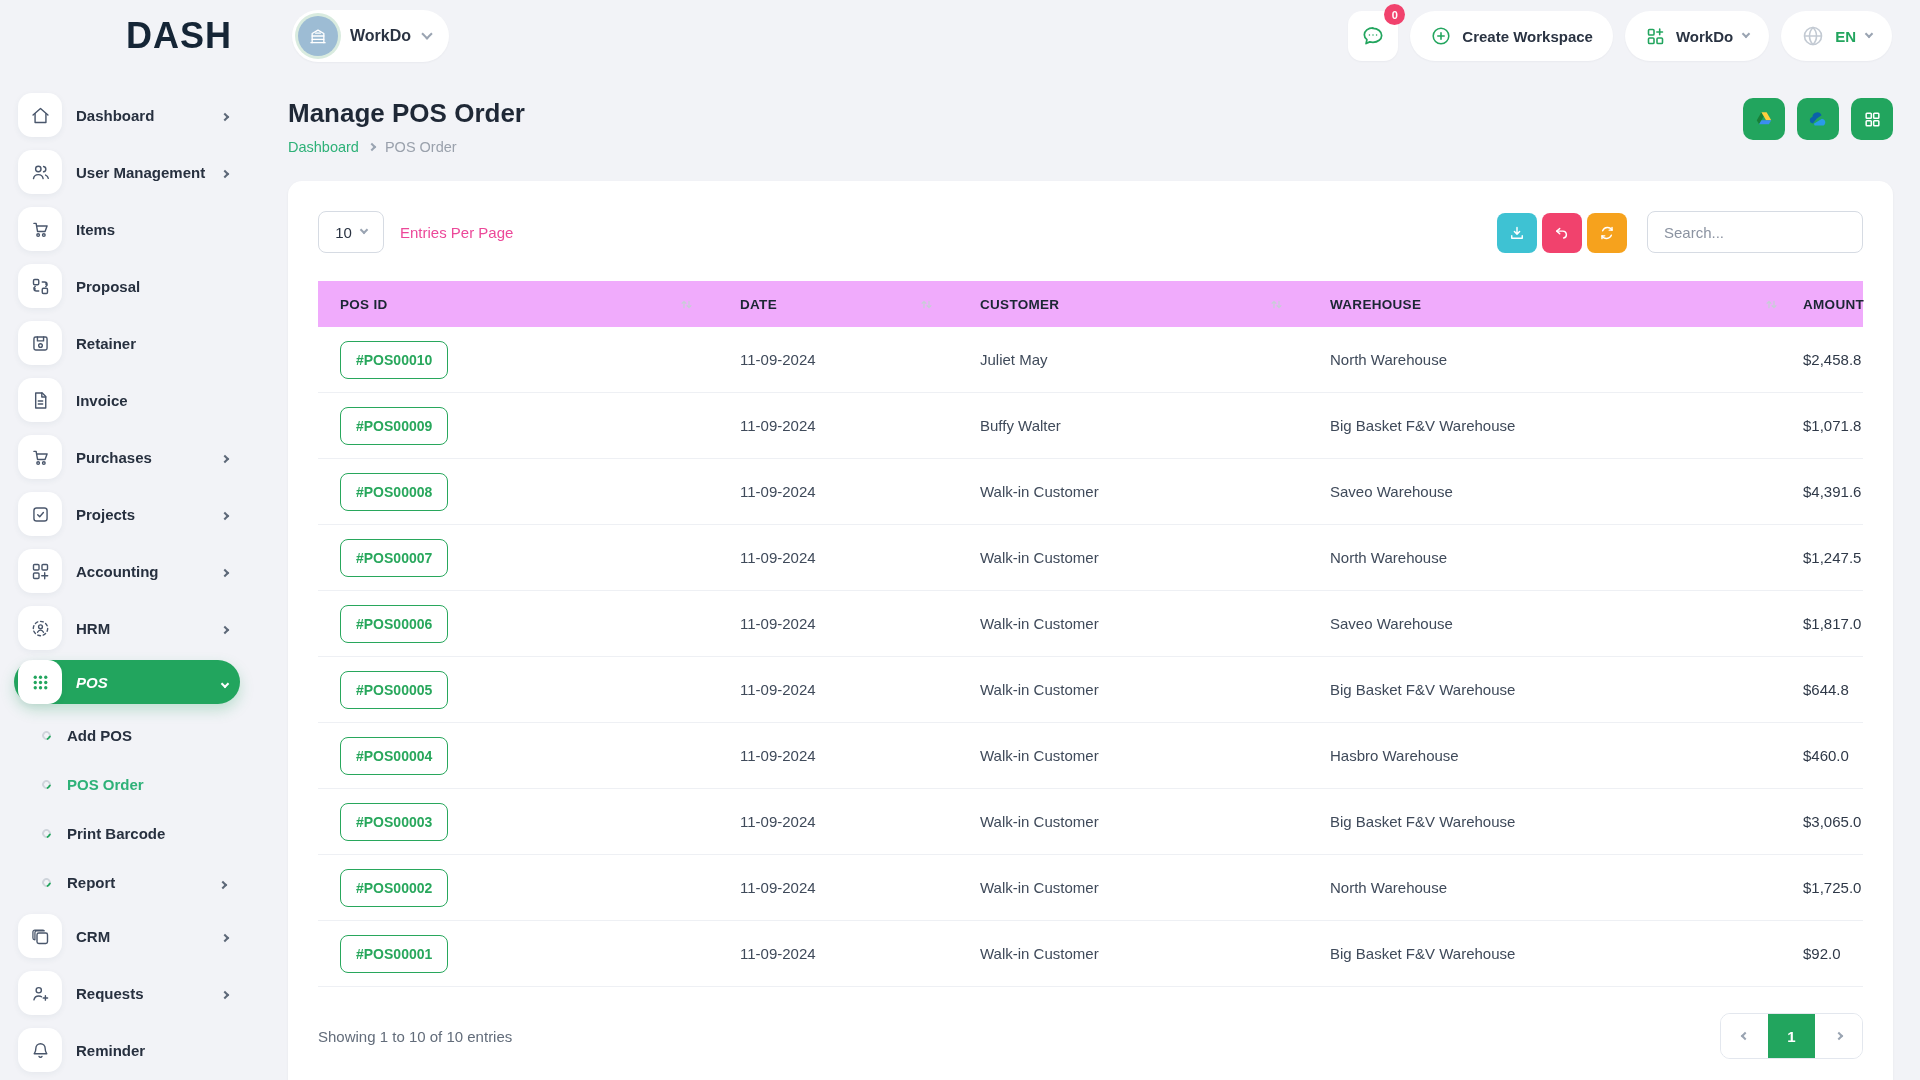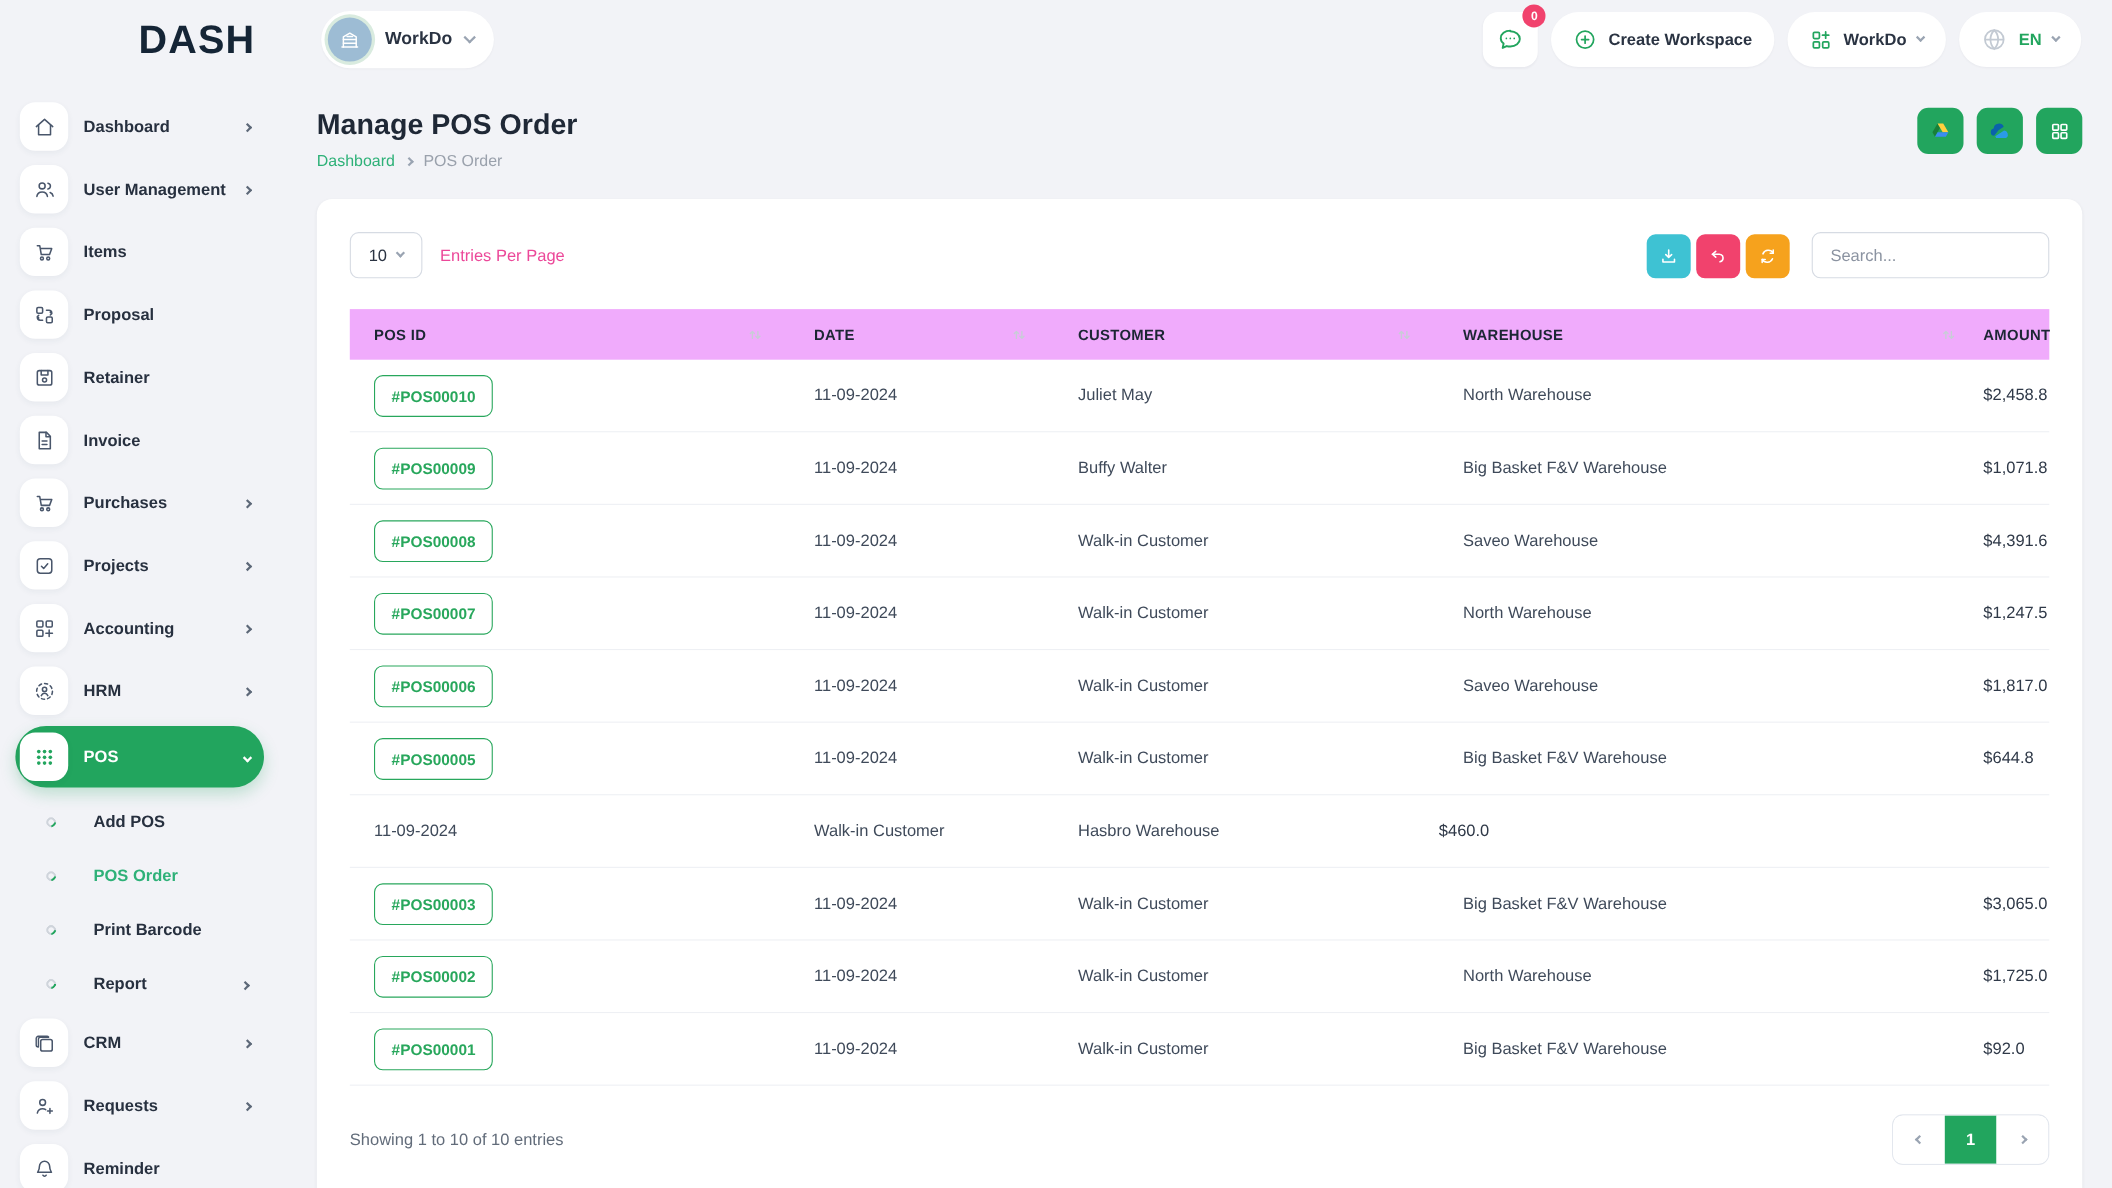--- a/index.html
+++ b/index.html
@@ -38,25 +38,25 @@
   .chev.small{width:6px;height:6px;}
   .chev.gray{border-color:#9aa4b2;}
   .chev.white{border-color:#fff;}
 
   
   .sidebar{position:absolute;top:72px;left:0;width:254px;height:1008px;padding:18px 14px;overflow:hidden;}
   .side-item{display:flex;align-items:center;gap:14px;height:50px;margin-bottom:7px;padding:0 12px 0 4px;cursor:pointer;border-radius:28px;}
   .side-icon{width:44px;height:44px;background:#fff;border-radius:14px;display:flex;align-items:center;justify-content:center;box-shadow:0 2px 6px rgba(40,60,90,.06);flex:0 0 44px;}
   .side-label{font-size:15px;font-weight:600;color:#27303f;}
   .side-item .chev-slot{margin-left:auto;}
-  .side-item.active{background:var(--green);height:56px;box-shadow:0 6px 14px rgba(34,165,94,.25);}
+  .side-item.active{background:var(--green);height:44px;box-shadow:0 6px 14px rgba(34,165,94,.25);font-style:italic;}
   .side-item.active .side-label{color:#fff;}
   .sub-item{display:flex;align-items:center;gap:16px;height:49px;padding-left:28px;cursor:pointer;}
   .bullet{width:9px;height:9px;border-radius:50%;border:2px solid #cfd4db;border-bottom-color:var(--green);transform:rotate(-45deg);flex:0 0 9px;}
-  .sub-label{font-size:15px;font-weight:600;color:#27303f;margin-left:18px;}
+  .sub-label{font-size:15px;font-weight:600;color:#27303f;}
   .sub-item.active .sub-label{color:var(--green-link);}
   .sub-item .chev-slot{margin-left:auto;margin-right:14px;}
 
   
   .main{position:absolute;top:72px;left:254px;right:0;bottom:0;padding:26px 27px 0 34px;}
   .page-head{display:flex;align-items:flex-start;gap:44px;}
   .page-title{font-size:26px;font-weight:700;color:#1f2836;}
   .breadcrumb{display:flex;align-items:center;gap:10px;margin-top:10px;font-size:14.5px;}
   .breadcrumb a{color:var(--green-link);text-decoration:none;cursor:pointer;}
   .breadcrumb .crumb-current{color:var(--muted);}
@@ -491,20 +491,21 @@
           <div class="td amount">$1,817.0</div>
         </div>
         <div class="t-row">
           <div class="td"><span class="pos-badge">#POS00005</span></div>
           <div class="td">11-09-2024</div>
           <div class="td">Walk-in Customer</div>
           <div class="td">Big Basket F&amp;V Warehouse</div>
           <div class="td amount">$644.8</div>
         </div>
         <div class="t-row">
+          <div class="td"><span class="pos-badge">#POS00004</span></div>
           <div class="td">11-09-2024</div>
           <div class="td">Walk-in Customer</div>
           <div class="td">Hasbro Warehouse</div>
           <div class="td amount">$460.0</div>
         </div>
         <div class="t-row">
           <div class="td"><span class="pos-badge">#POS00003</span></div>
           <div class="td">11-09-2024</div>
           <div class="td">Walk-in Customer</div>
           <div class="td">Big Basket F&amp;V Warehouse</div>

